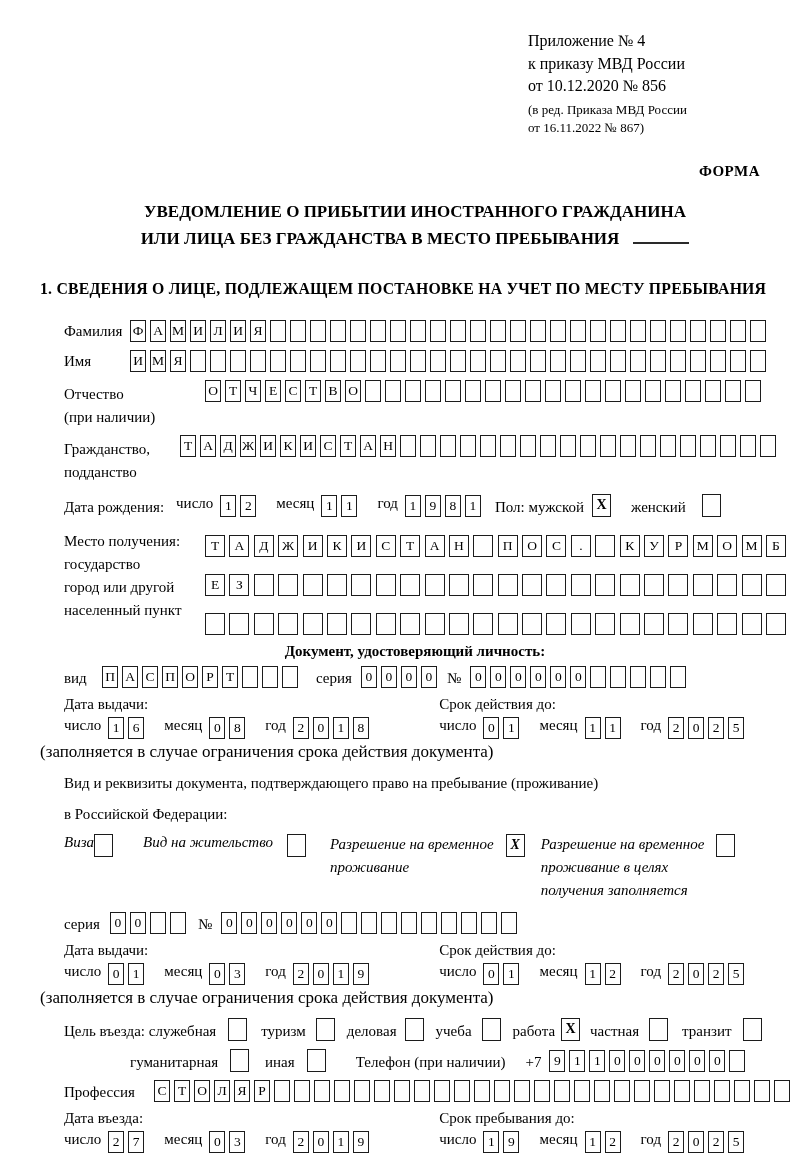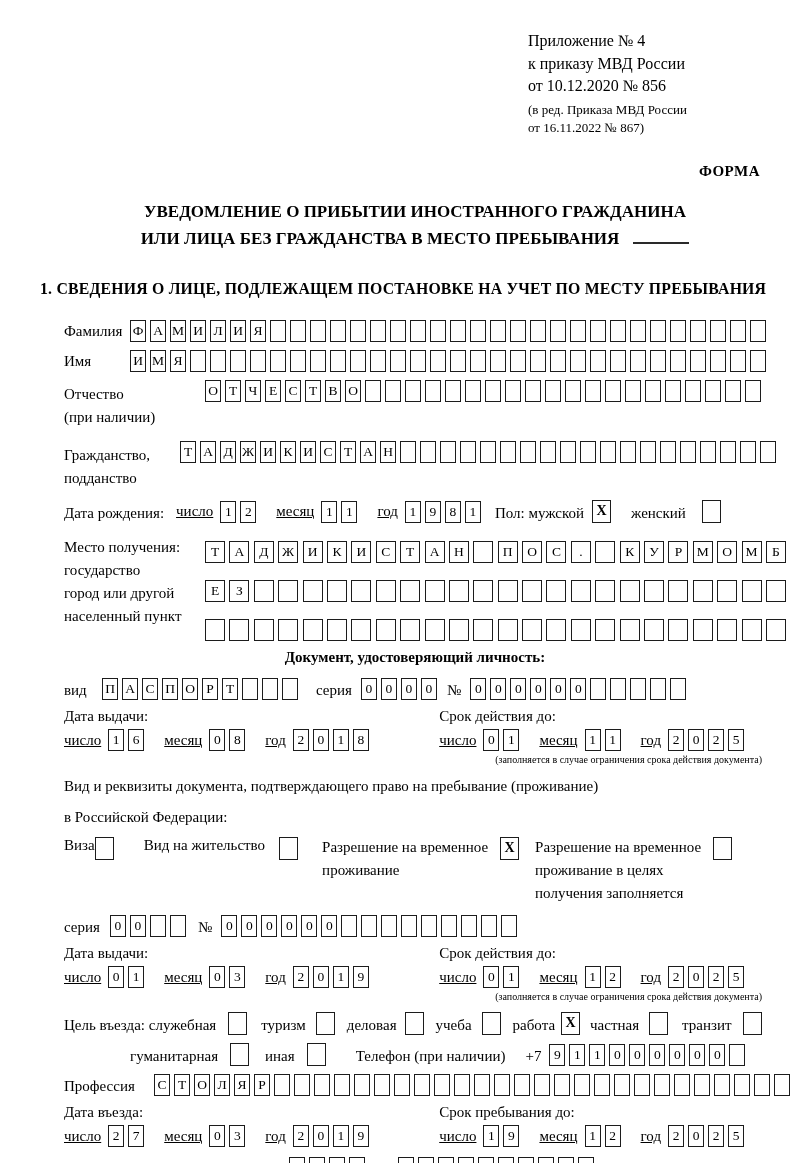--- a/index.html
+++ b/index.html
@@ -14,46 +14,46 @@
   .title{text-align:center;font-weight:bold;font-size:17px;margin-top:18px;line-height:1.6;}
   .blank-line{display:inline-block;width:56px;border-bottom:2.5px solid #2a2a2a;height:.95em;margin-left:14px;}
   .section-heading{font-weight:bold;font-size:15.8px;margin-top:28px;letter-spacing:.2px;}
   
   .row{display:flex;align-items:flex-start;}
   .aic{align-items:center;}
   .indent{padding-left:24px;}
   .lab{flex:0 0 auto;padding-top:3px;}
   .lab66{width:66px}.lab141{width:141px}.lab116{width:116px}.lab38{width:38px}
   .lab2 div{line-height:23px;}
-  .mt6{margin-top:12px}.mt8{margin-top:8px}.mt10{margin-top:10px}.mt22{margin-top:22px}
+  .mt6{margin-top:6px}.mt8{margin-top:8px}.mt10{margin-top:10px}.mt22{margin-top:22px}
   .ml6{margin-left:6px}.ml8{margin-left:8px}.ml10{margin-left:10px}.ml12{margin-left:12px}
   .ml14{margin-left:14px}.ml16{margin-left:16px}.ml20{margin-left:20px}.ml26{margin-left:26px}
   
   .boxes{white-space:nowrap;display:inline-block;line-height:0;}
   .cell{display:inline-block;box-sizing:border-box;width:16px;height:22px;border:1.5px solid #1c1c1c;
         margin-right:4px;text-align:center;font-size:13.5px;line-height:19px;vertical-align:top;
         font-family:"Liberation Serif",serif;}
   .boxes.wide .cell{width:20px;margin-right:4.4px;}
   .checkbox{width:19px;height:23px;font-size:14px;font-weight:600;line-height:20px;flex:0 0 auto;}
   .mb7{margin-bottom:9px;}
   
   .dates{display:flex;margin-top:8px;}
   .dcol{box-sizing:border-box;}
   .dcol.left{width:47%;}
   .dcol.right{width:53%;padding-left:34px;}
   .dtitle{text-align:left;margin-bottom:4px;}
   .dcol.left .dtitle{padding-right:110px;}
   .dcol.right .dtitle{padding-right:60px;}
-  .dline{display:flex;align-items:center;white-space:nowrap;text-decoration:underline;}
+  .dline{display:flex;align-items:flex-start;white-space:nowrap;}
   .dategrp .dl{margin:0 7px 0 16px;}
   .dategrp .dl:first-child{margin-left:0;}
-  .note-right{font-size:10px;text-align:right;padding-right:28px;margin-top:3px;}
+  .note-right{font-size:17px;padding-right:28px;margin-top:3px;}
   .para{line-height:1.5;}
   
-  .permit-row{align-items:flex-start;}
+  .permit-row{align-items:flex-start;font-style:italic;}
   .stack{line-height:23px;flex:0 0 auto;}
   .permit-row .checkbox{margin-top:1px;}
 </style>
 </head>
 <body>
 
 <div class="page">
 
   <div class="appendix">
     <div>Приложение № 4</div>

